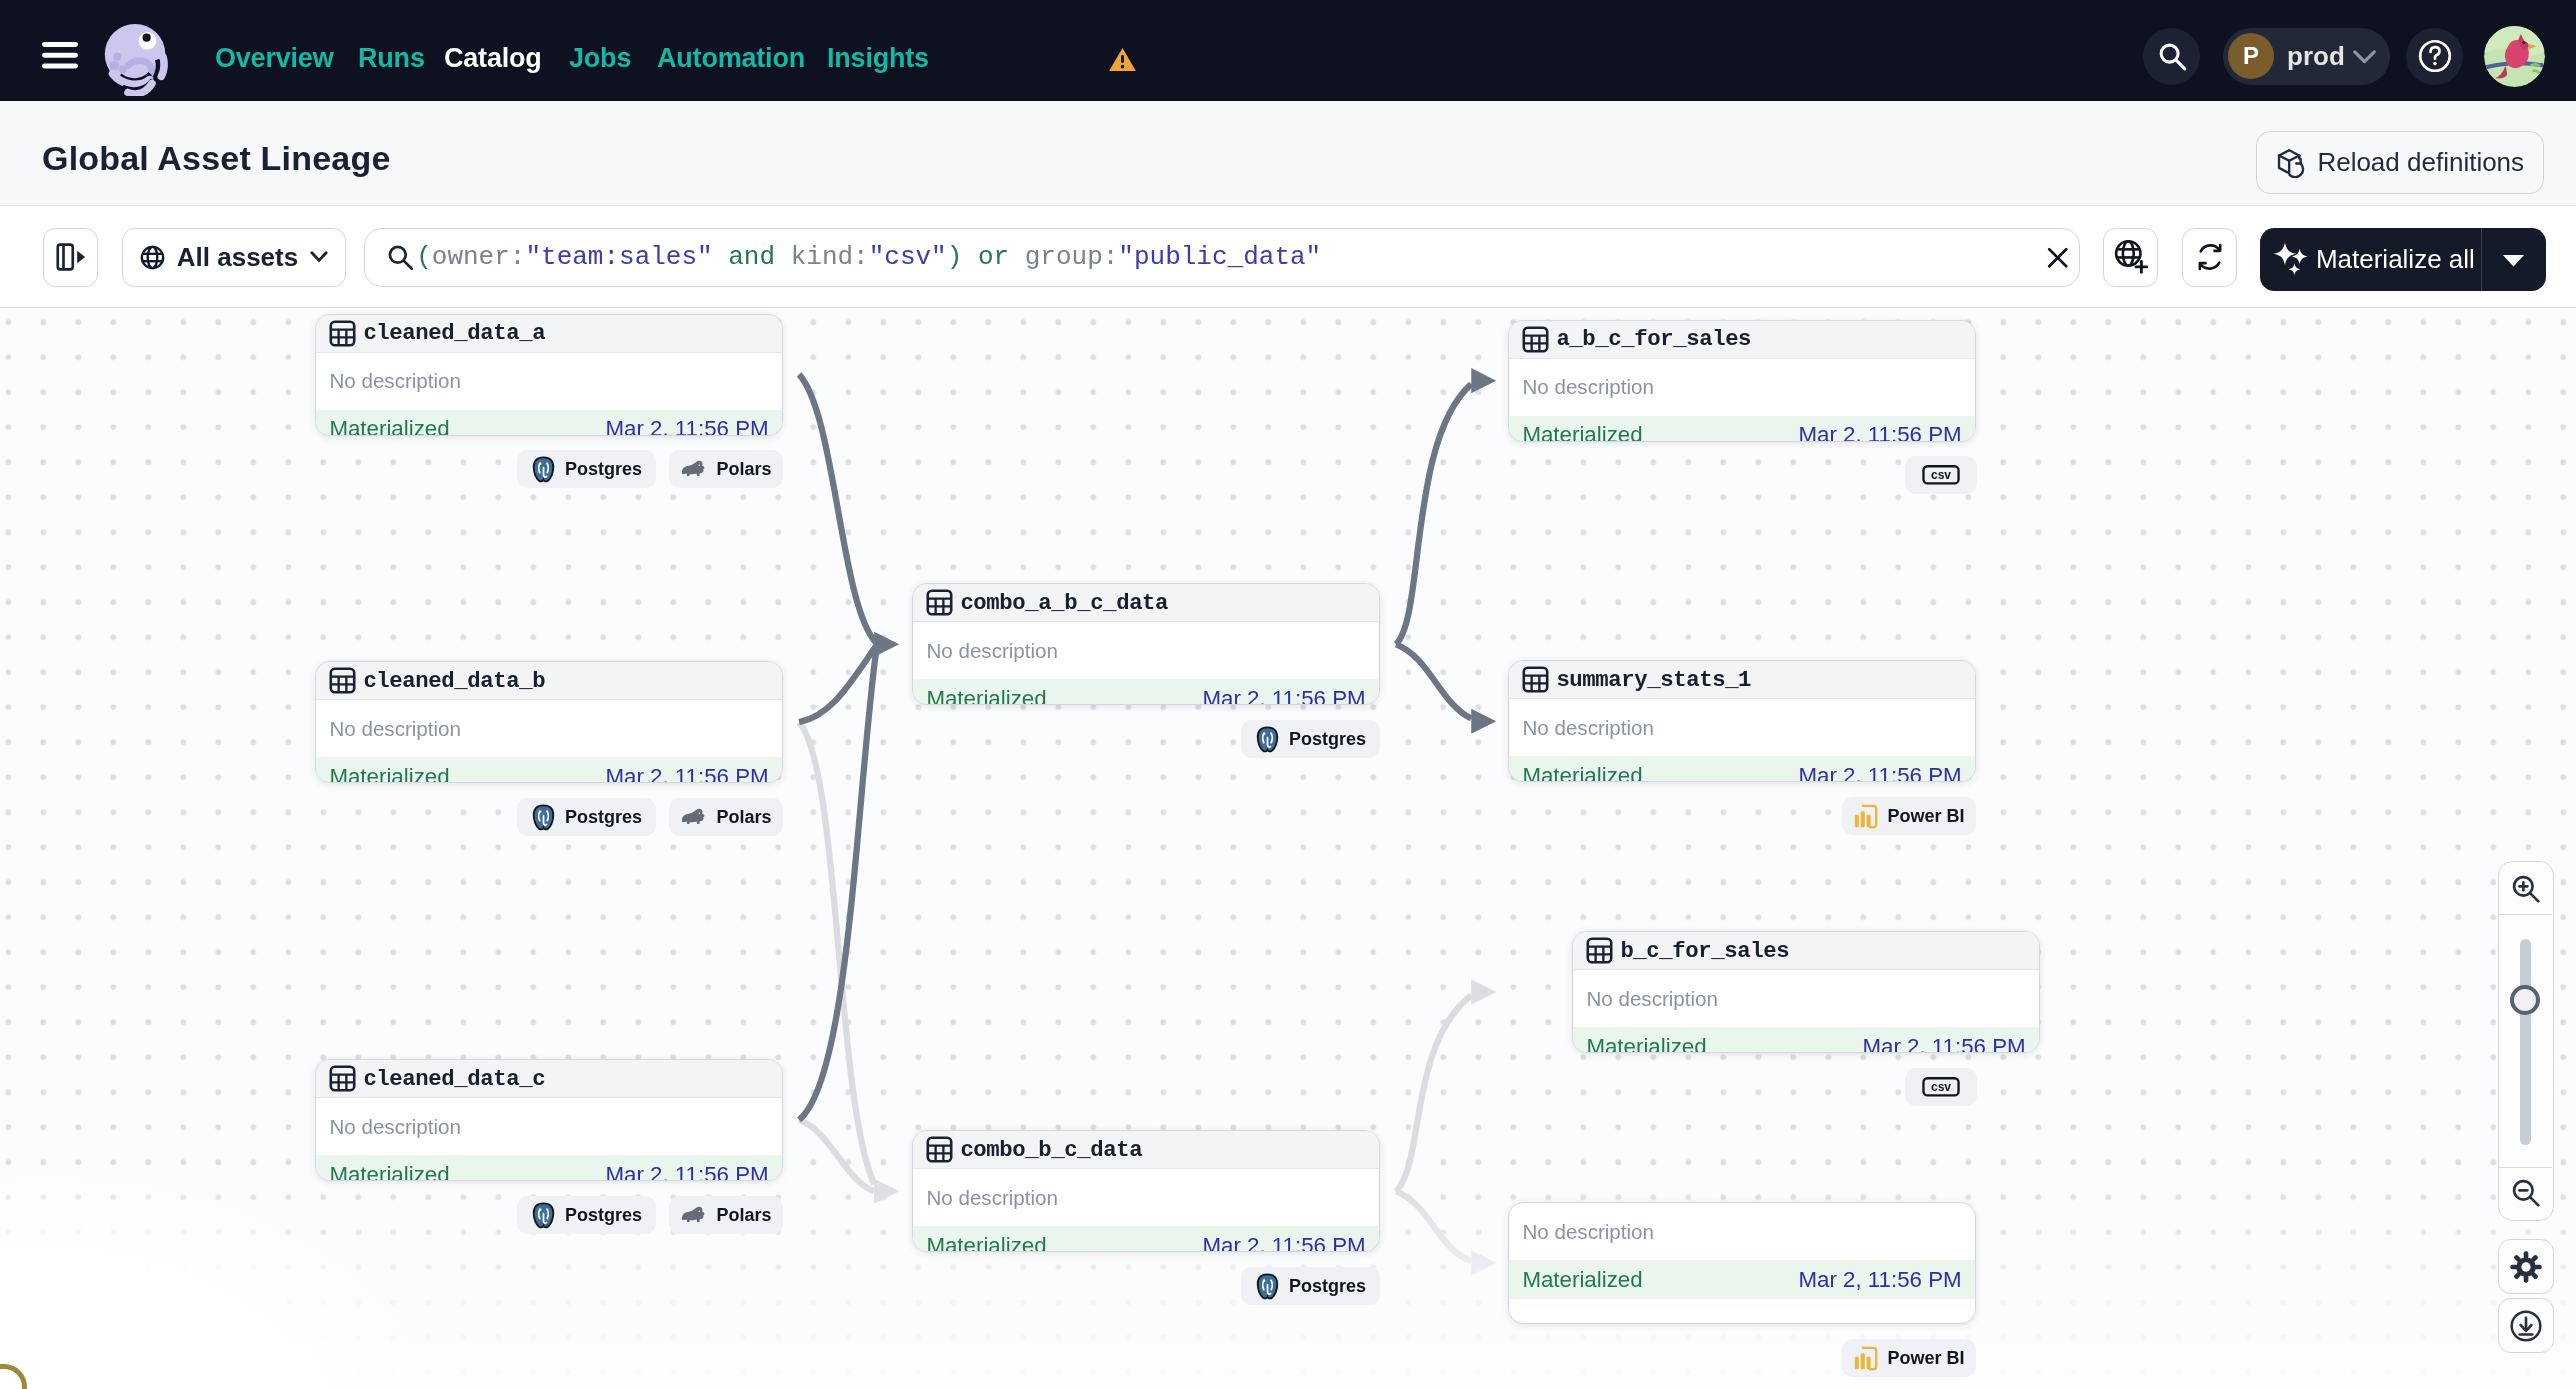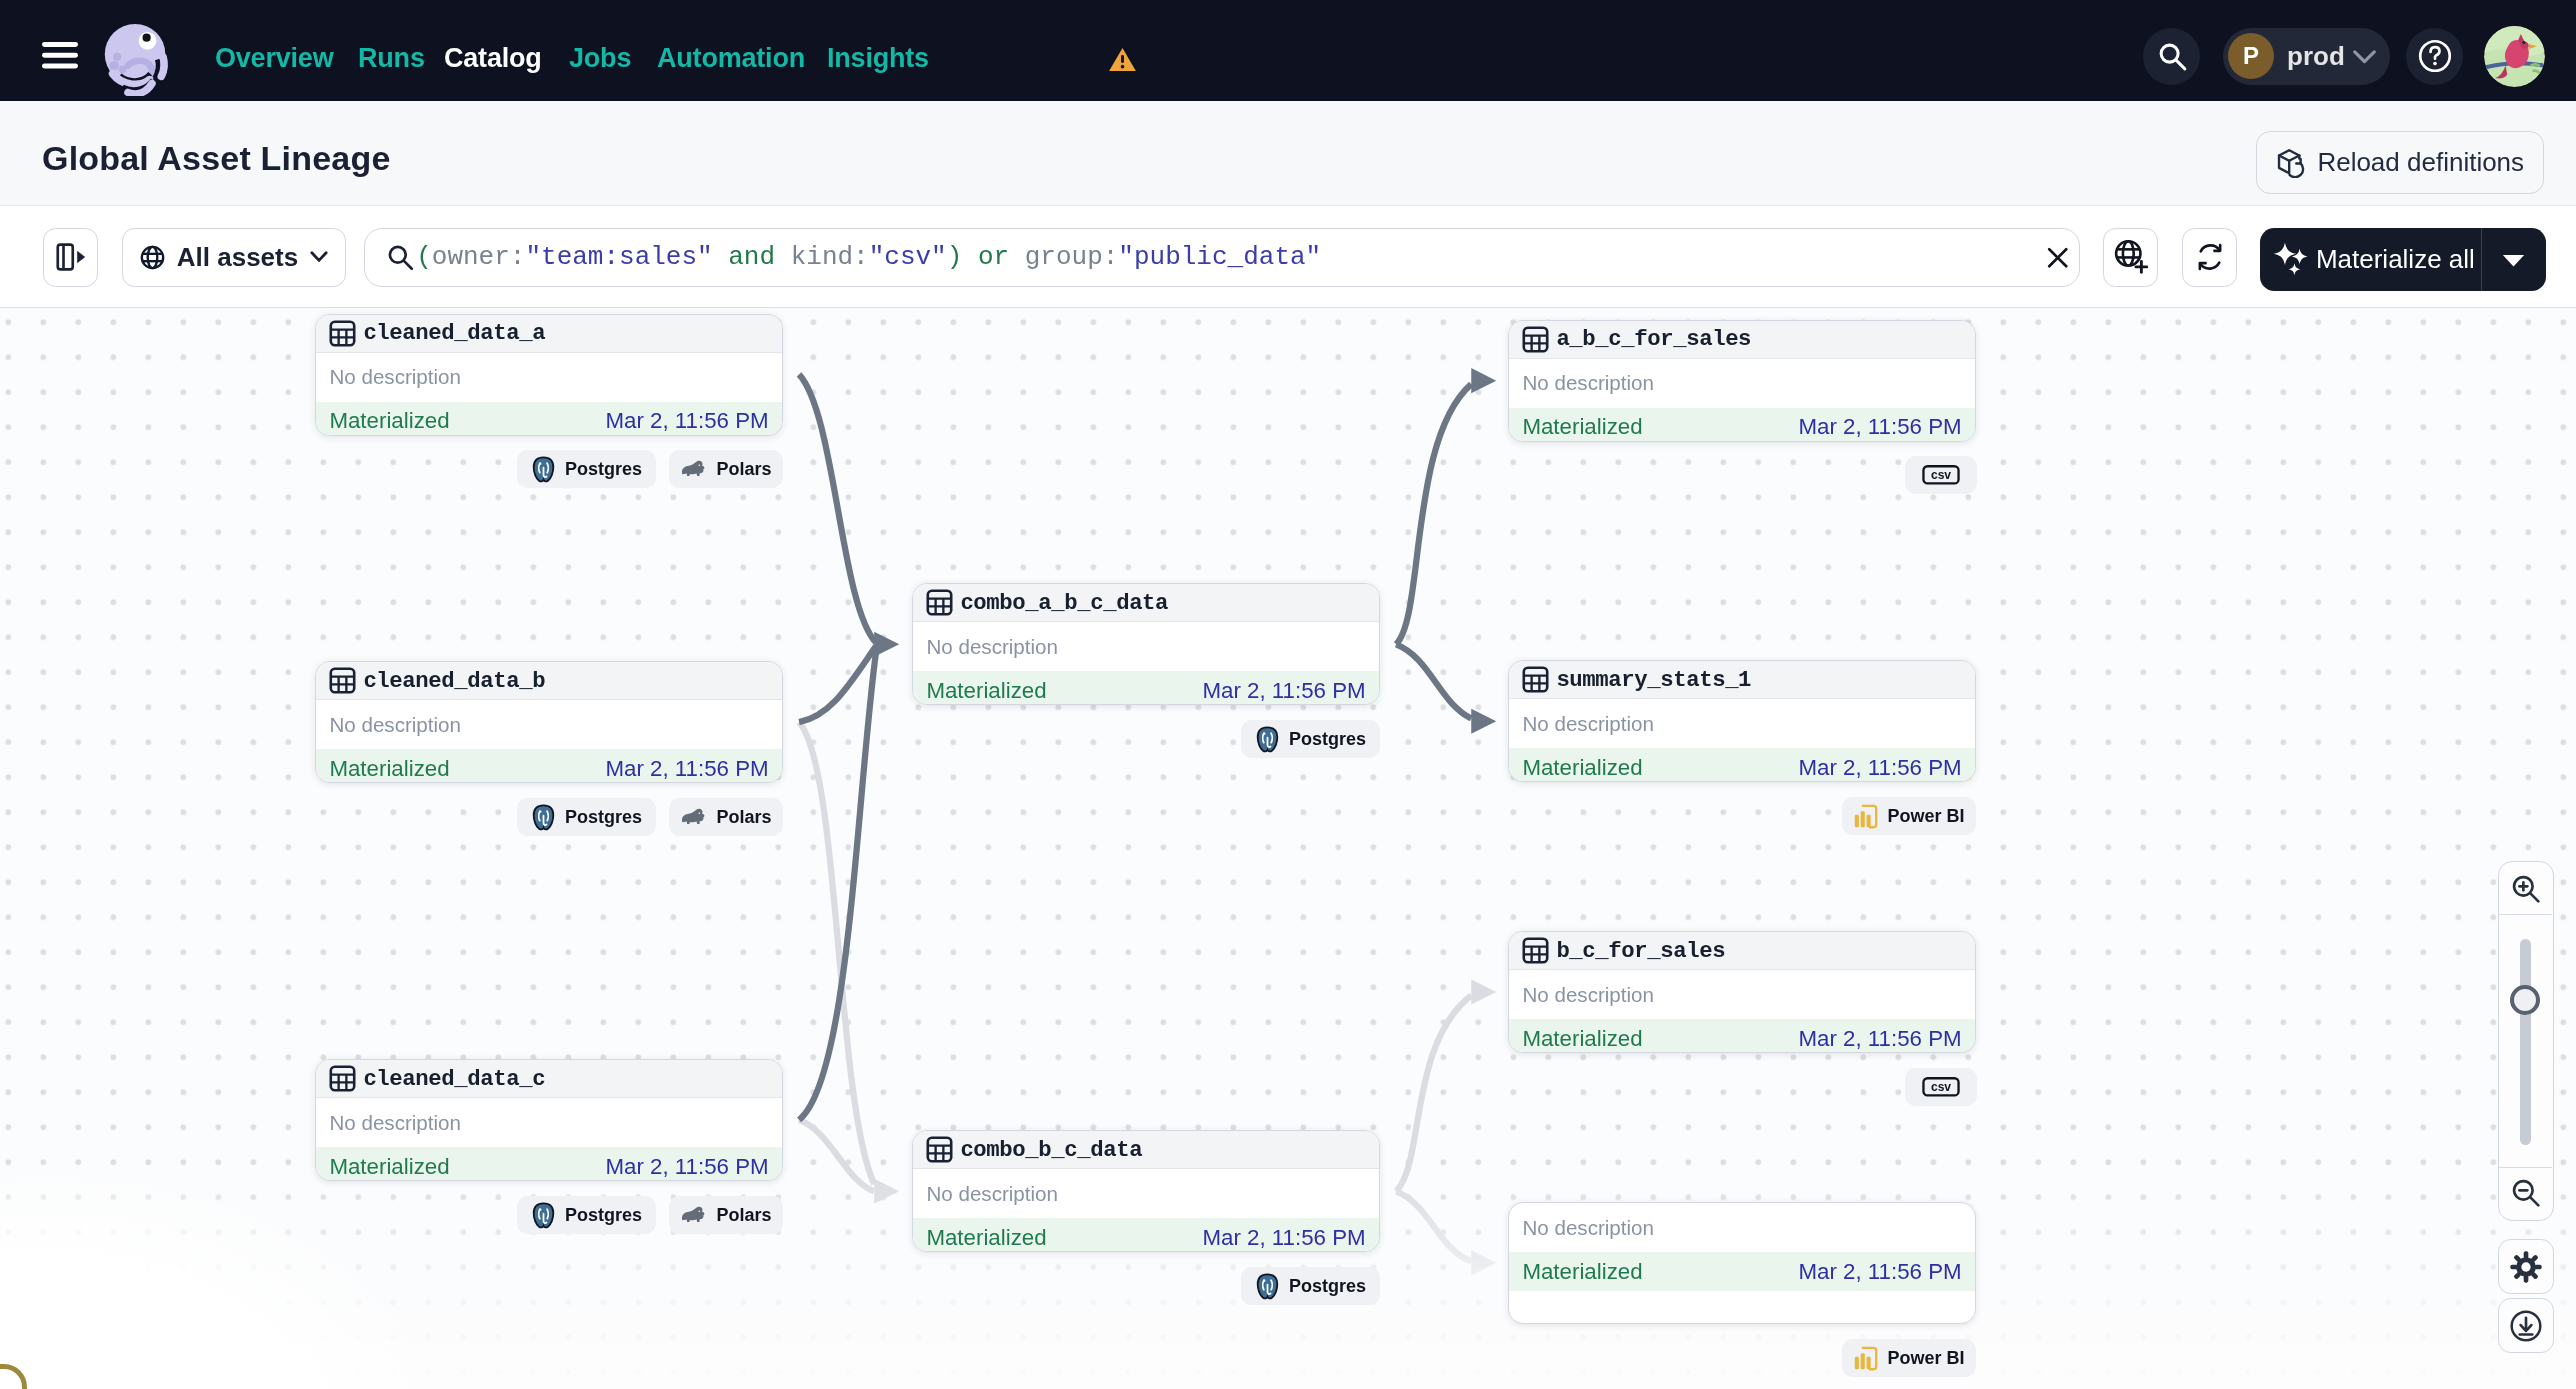--- a/index.html
+++ b/index.html
@@ -20,21 +20,21 @@
 .q{font-family:"Liberation Mono",monospace;font-size:26px;white-space:pre}
 .qg{color:#79828F}.qb{color:#3B3EA9}.qn{color:#23794A}
 .mat{position:absolute;left:2260px;top:21.5px;width:286px;height:63px;border-radius:14.3px;background:#151A29;color:#fff;font-size:26px;display:flex;align-items:center}
 
 .canvas{position:absolute;left:0;top:309px;width:2576px;height:1080px;overflow:hidden;background-color:#FBFCFD;background-image:radial-gradient(circle,#DCDEE3 2.6px,rgba(220,222,227,0) 3.3px);background-size:35px 35px;background-position:-9.2px -4.3px}
 .fade{position:absolute;left:0;bottom:0;width:2576px;height:215px;background:linear-gradient(180deg,rgba(255,255,255,0) 0%,rgba(252,252,253,.75) 60%,rgba(253,253,254,.95) 100%)}
 .fade2{position:absolute;left:0;bottom:0;width:804px;height:501px;background:radial-gradient(ellipse 572px 375px at 6% 108%,rgba(255,255,255,.97) 45%,rgba(255,255,255,0) 72%)}
 .node{position:absolute;width:468px;height:122px;border:1.8px solid #D4D7E0;border-radius:15px;background:#fff;box-shadow:0 1.8px 7.2px rgba(20,28,45,.10);overflow:hidden}
 .nh{height:38px;background:#F3F4F6;border-bottom:0.9px solid #E3E5EA;display:flex;align-items:center;padding-left:13.4px;gap:7px}
 .nh span{font-family:"Liberation Mono",monospace;font-size:22.3px;font-weight:600;color:#18202F;letter-spacing:-0.4px}
-.nb{height:49px;display:flex;align-items:center;padding-left:13.4px;font-size:20.6px;color:#8A93A4}
+.nb{height:57px;display:flex;align-items:center;padding-left:13.4px;font-size:20.6px;color:#8A93A4}
 .nf{height:39px;background:#EAF5EE;display:flex;align-items:center;justify-content:space-between;padding:0 13.4px;font-size:22.3px}
 .nf b{color:#1F7A4D;font-weight:400}
 .nf i{font-style:normal;color:#2E2FA3}
 .tag{position:absolute;height:38px;border-radius:10.7px;background:#EFF1F4;display:flex;align-items:center;justify-content:center;gap:9px;font-size:18px;font-weight:700;color:#10151F}
 
 .zoompanel{position:absolute;left:2498px;top:552px;width:56px;height:360px;background:#FDFDFE;border:1.8px solid #D2D6DE;border-radius:14.3px}
 .sq{position:absolute;left:2498px;width:56px;height:55px;background:#FDFDFE;border:1.8px solid #D2D6DE;border-radius:12.5px;display:flex;align-items:center;justify-content:center}
 </style></head>
 <body>
 
@@ -344,21 +344,21 @@
           <line x1="2" y1="19.3" x2="28" y2="19.3" stroke="#1A2134" stroke-width="2.6"></line>
         </svg>
         <span>summary_stats_1</span>
       </div>
       <div class="nb">No description</div>
       <div class="nf">
         <b>Materialized</b>
         <i>Mar 2, 11:56 PM</i>
       </div>
     </div>
-  <div class="node" style="left:1508px;top:622px">
+  <div class="node" style="left:1572px;top:622px">
       <div class="nh">
         <svg width="27" height="27" viewBox="0 0 30 30">
           <rect x="2" y="2" width="26" height="26" rx="4.5" fill="none" stroke="#1A2134" stroke-width="2.9"></rect>
           <line x1="2" y1="10.7" x2="28" y2="10.7" stroke="#1A2134" stroke-width="2.6"></line>
           <line x1="10.7" y1="10.7" x2="10.7" y2="28" stroke="#1A2134" stroke-width="2.6"></line>
           <line x1="19.3" y1="10.7" x2="19.3" y2="28" stroke="#1A2134" stroke-width="2.6"></line>
           <line x1="2" y1="19.3" x2="28" y2="19.3" stroke="#1A2134" stroke-width="2.6"></line>
         </svg>
         <span>b_c_for_sales</span>
       </div>

